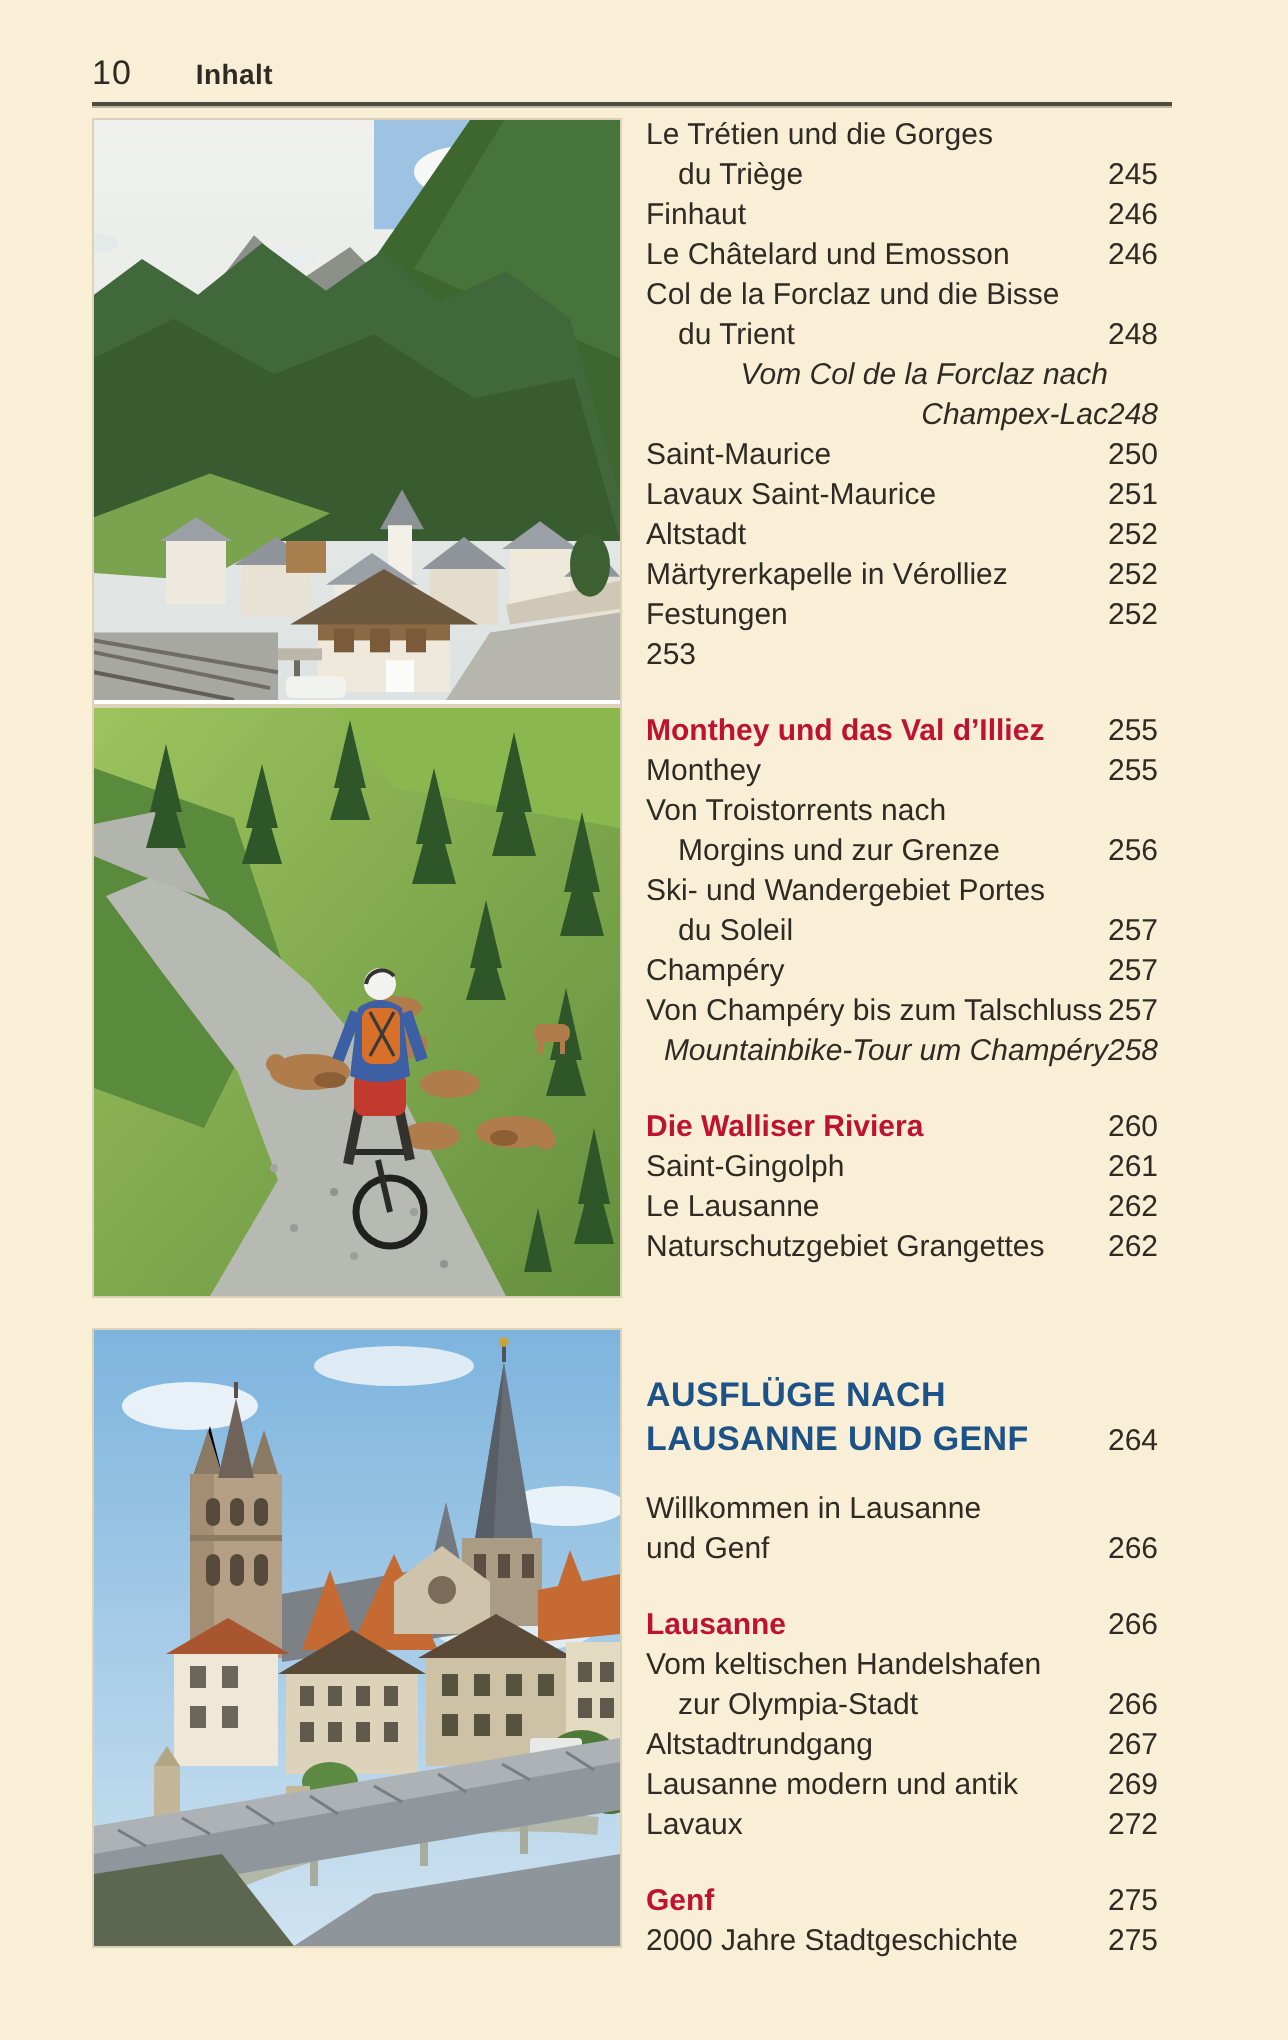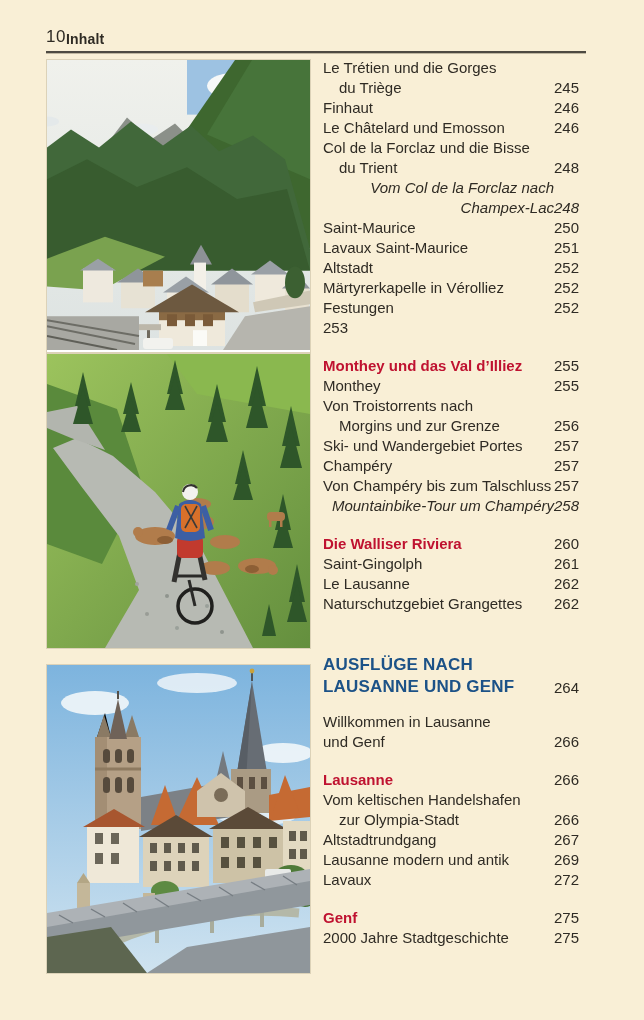--- a/index.html
+++ b/index.html
@@ -7,21 +7,21 @@
   }
   *{margin:0;padding:0;box-sizing:border-box;}
   html,body{width:644px;}
   body{
     width:644px;height:1020px;position:relative;overflow:hidden;
     background:var(--bg);
     font-family:"Liberation Sans","DejaVu Sans",sans-serif;
     color:var(--text);
   }
   .header{position:absolute;left:46px;top:27px;width:540px;}
-  .header-inner{display:flex;align-items:flex-end;padding-bottom:4px;
+  .header-inner{display:flex;align-items:center;gap:32px;padding-bottom:4px;
     border-bottom:2px solid var(--rule);box-shadow:0 1px 0 rgba(120,112,95,.45);}
   .folio{font-size:17px;letter-spacing:.5px;}
   .rubric{font-size:14px;font-weight:bold;letter-spacing:.2px;}
   .photocol{position:absolute;left:47px;top:60px;width:263px;}
   .photo{width:263px;display:block;background:#ccc;outline:1px solid rgba(90,80,50,.18);}
   .photo svg{display:block;width:100%;height:100%;}
   #photo1{height:292px;margin-bottom:2px;border-bottom:2px solid #fff;}
   #photo2{height:294px;}
   #photo3{height:308px;margin-top:17px;}
   .toc{position:absolute;left:323px;top:58px;width:263px;font-size:15px;line-height:20px;}
@@ -29,21 +29,21 @@
   .entry .lines{flex:1;min-width:0;}
   .entry .pg{min-width:32px;text-align:left;font-size:15px;line-height:20px;
     font-weight:400;font-style:normal;color:var(--text);}
   .line{white-space:nowrap;}
   .line.cont{padding-left:16px;}
   .style-italic .line{font-style:italic;text-align:right;}
   .style-italic .pg{font-style:italic;}
   .style-heading-red .line{color:var(--red);font-weight:bold;}
   .style-heading-blue .line{color:var(--blue);font-weight:bold;font-size:17px;line-height:22px;letter-spacing:.2px;}
   .gap-section{margin-top:18px;}
-  .gap-chapter{margin-top:40px;}
+  .gap-chapter{margin-top:53px;}
   .gap-para{margin-top:14px;}
 </style>
 </head>
 <body>
 
 <div class="header">
   <div class="header-inner">
     <span class="folio">10</span>
     <span class="rubric">Inhalt</span>
   </div>
@@ -399,20 +399,21 @@
     <div class="entry style-normal">
     <div class="lines">
         <div class="line">Von Troistorrents nach</div>
         <div class="line cont">Morgins und zur Grenze</div>
       </div>
     <div class="pg">256</div>
   </div>
     <div class="entry style-normal">
     <div class="lines">
         <div class="line">Ski- und Wandergebiet Portes</div>
+        <div class="line cont">du Soleil</div>
       </div>
     <div class="pg">257</div>
   </div>
     <div class="entry style-normal">
     <div class="lines">
         <div class="line">Champéry</div>
       </div>
     <div class="pg">257</div>
   </div>
     <div class="entry style-normal">

